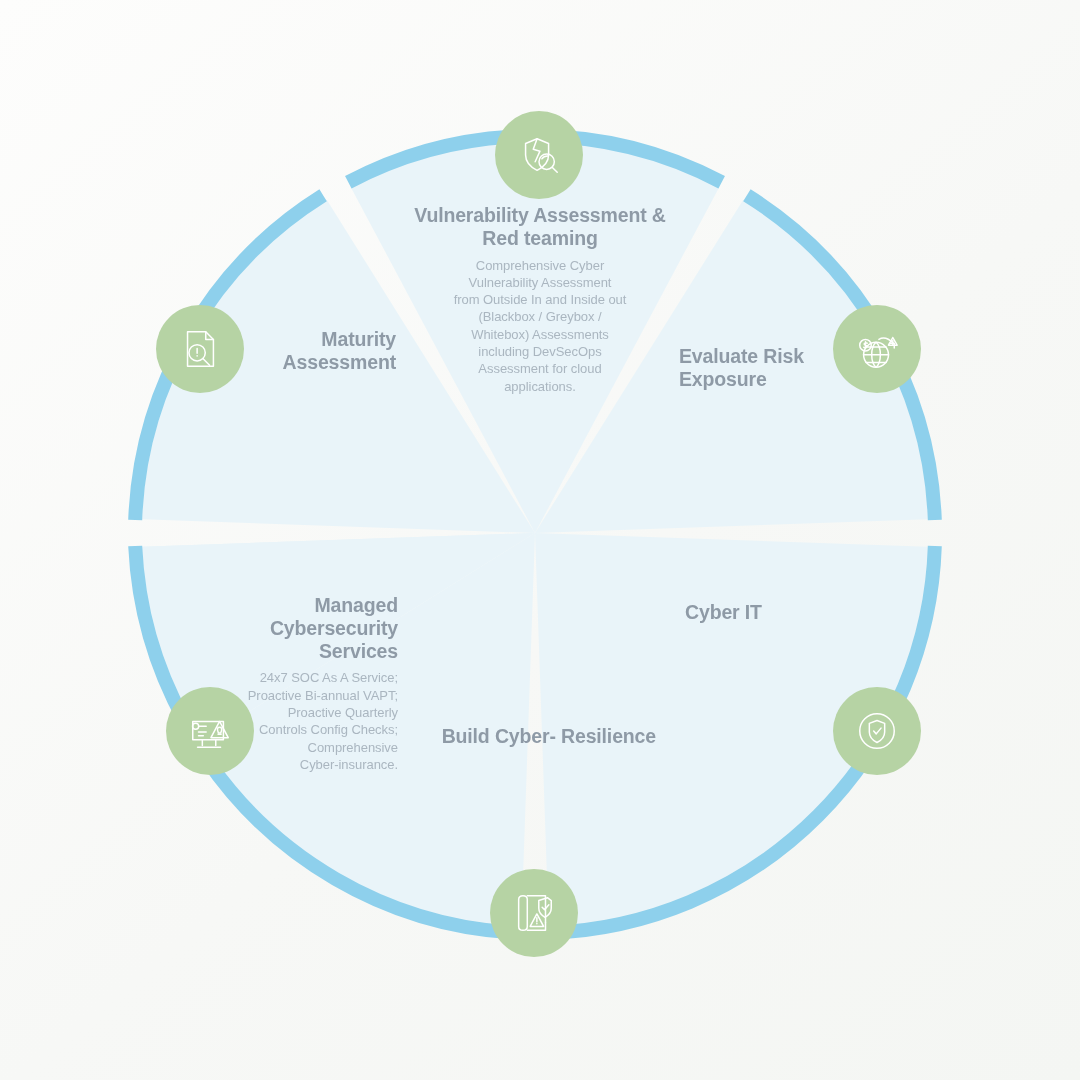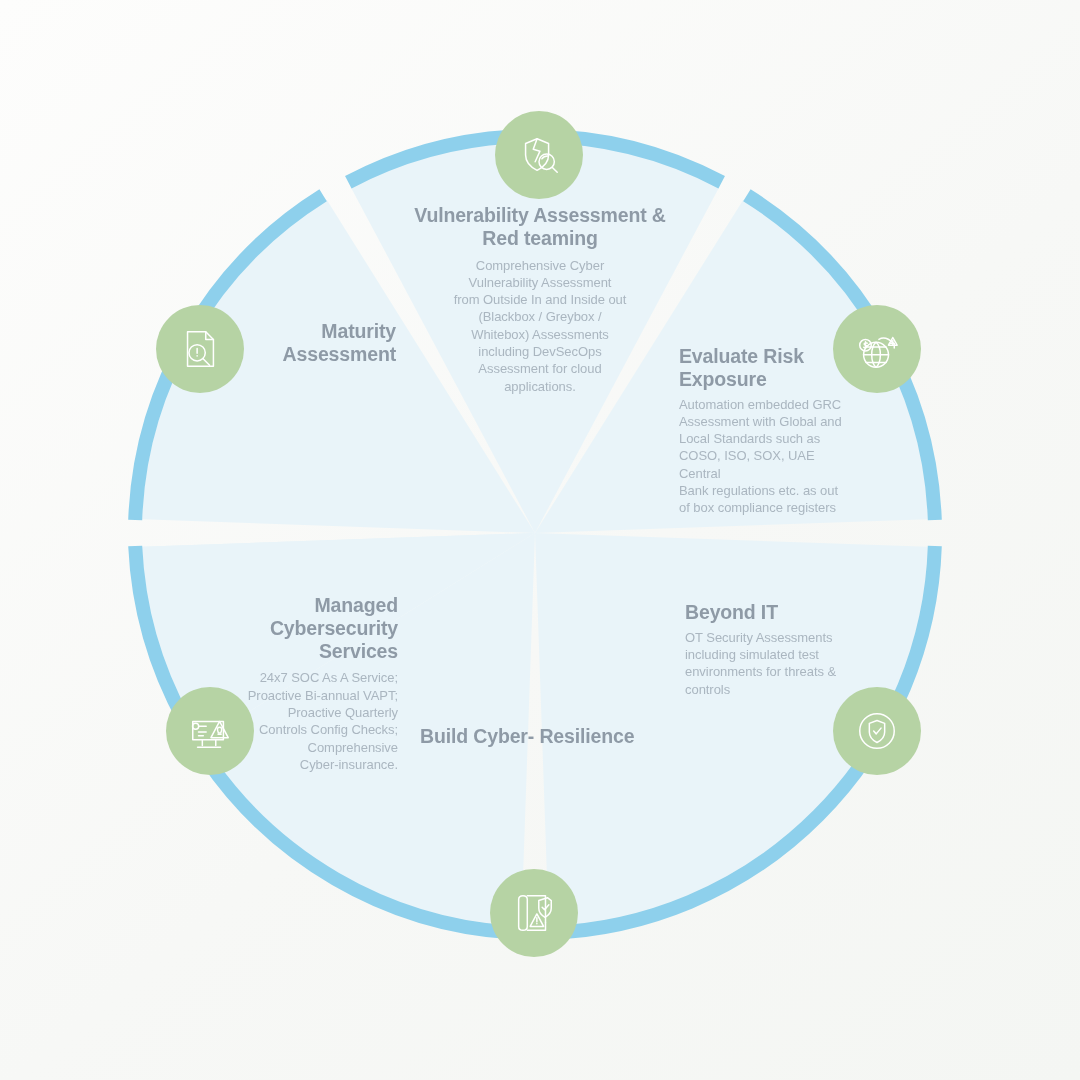--- a/index.html
+++ b/index.html
@@ -47,23 +47,23 @@
     line-height: 1.33;
     color: #aab6c0;
     letter-spacing: -0.05px;
     margin: 0;
     white-space: pre-line;
   }
 
   
   .t-vuln      { left: 404px; top: 204px;  width: 272px; text-align: center; }
   .t-risk      { left: 679px; top: 345px;  width: 178px; text-align: left;   }
-  .t-maturity  { left: 224px; top: 320px;  width: 172px; text-align: right;  }
+  .t-maturity  { left: 224px; top: 328px;  width: 172px; text-align: right;  }
   .t-managed   { left: 186px; top: 594px;  width: 212px; text-align: right;  }
-  .t-resilience{ left: 420px; top: 725px;  width: 236px; text-align: left; }
+  .t-resilience{ left: 420px; top: 725px;  width: 236px; text-align: right; }
   .t-beyond    { left: 685px; top: 601px;  width: 168px; text-align: left;   }
 
   .t-risk .seg-title,
   .t-beyond .seg-title { margin-bottom: 5px; }
 
   
   .icon-badge {
     position: absolute;
     width: 88px;
     height: 88px;
@@ -148,26 +148,20 @@
 (Blackbox / Greybox /
 Whitebox) Assessments
 including DevSecOps
 Assessment for cloud
 applications.</p>
   </div>
 
   <div class="seg-text t-risk">
     <p class="seg-title">Evaluate Risk
 Exposure</p>
-    <p class="seg-body">Automation embedded GRC
-Assessment with Global and
-Local Standards such as
-COSO, ISO, SOX, UAE Central
-Bank regulations etc. as out
-of box compliance registers</p>
   </div>
 
   <div class="seg-text t-maturity">
     <p class="seg-title">Maturity
 Assessment</p>
   </div>
 
   <div class="seg-text t-managed">
     <p class="seg-title">Managed Cybersecurity
 Services</p>
@@ -178,25 +172,21 @@
 Comprehensive
 Cyber-insurance.</p>
   </div>
 
   <div class="seg-text t-resilience">
     <p class="seg-title">Build Cyber-
 Resilience</p>
   </div>
 
   <div class="seg-text t-beyond">
-    <p class="seg-title">Beyond IT</p>
-    <p class="seg-body">OT Security Assessments
-including simulated test
-environments for threats &amp;
-controls</p>
+    <p class="seg-title">Cyber IT</p>
   </div>
 
   <div class="icon-badge b-vuln">
     <svg viewBox="0 0 48 48">
       <path d="M10 12 L22 7 L34 12 L34 24 C34 32 28 37 22 40 C16 37 10 32 10 24 Z"></path>
       <path d="M22 7 L18 18 L25 20 L20 31"></path>
       <circle cx="32" cy="31" r="8"></circle>
       <path d="M38 37 L43 42"></path>
       <path d="M27 28 A 7 7 0 0 1 33 25"></path>
     </svg>

